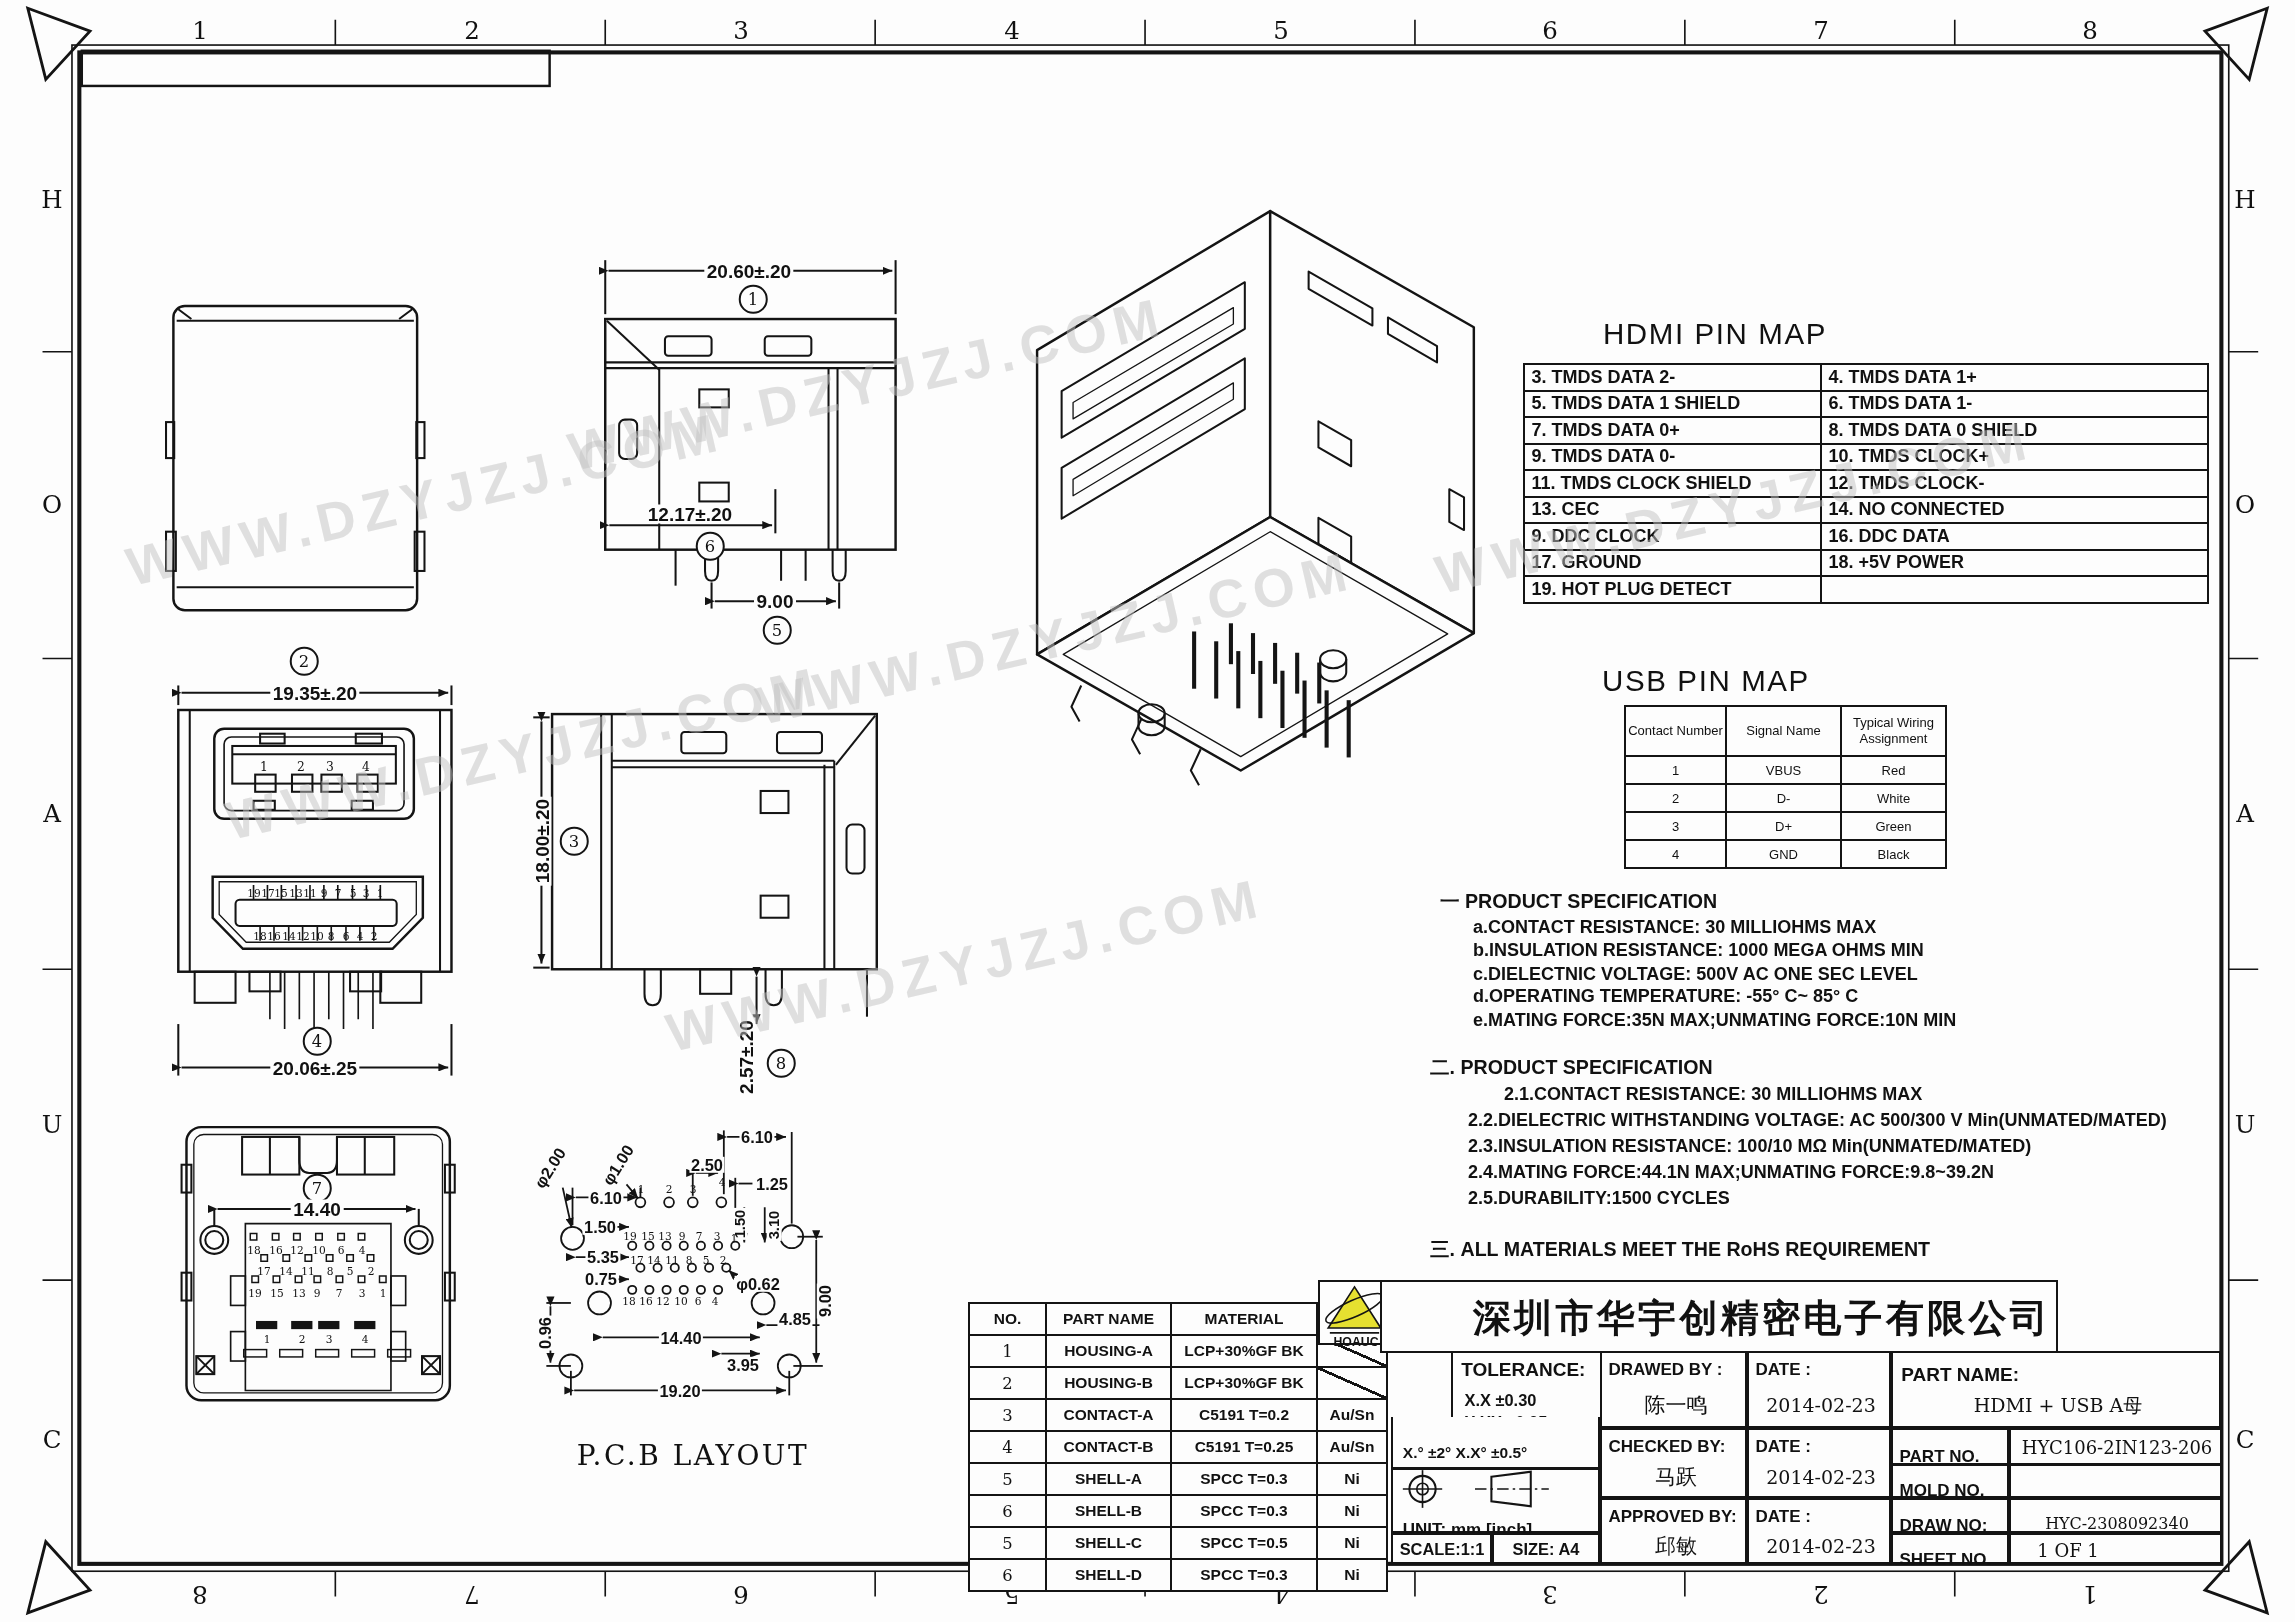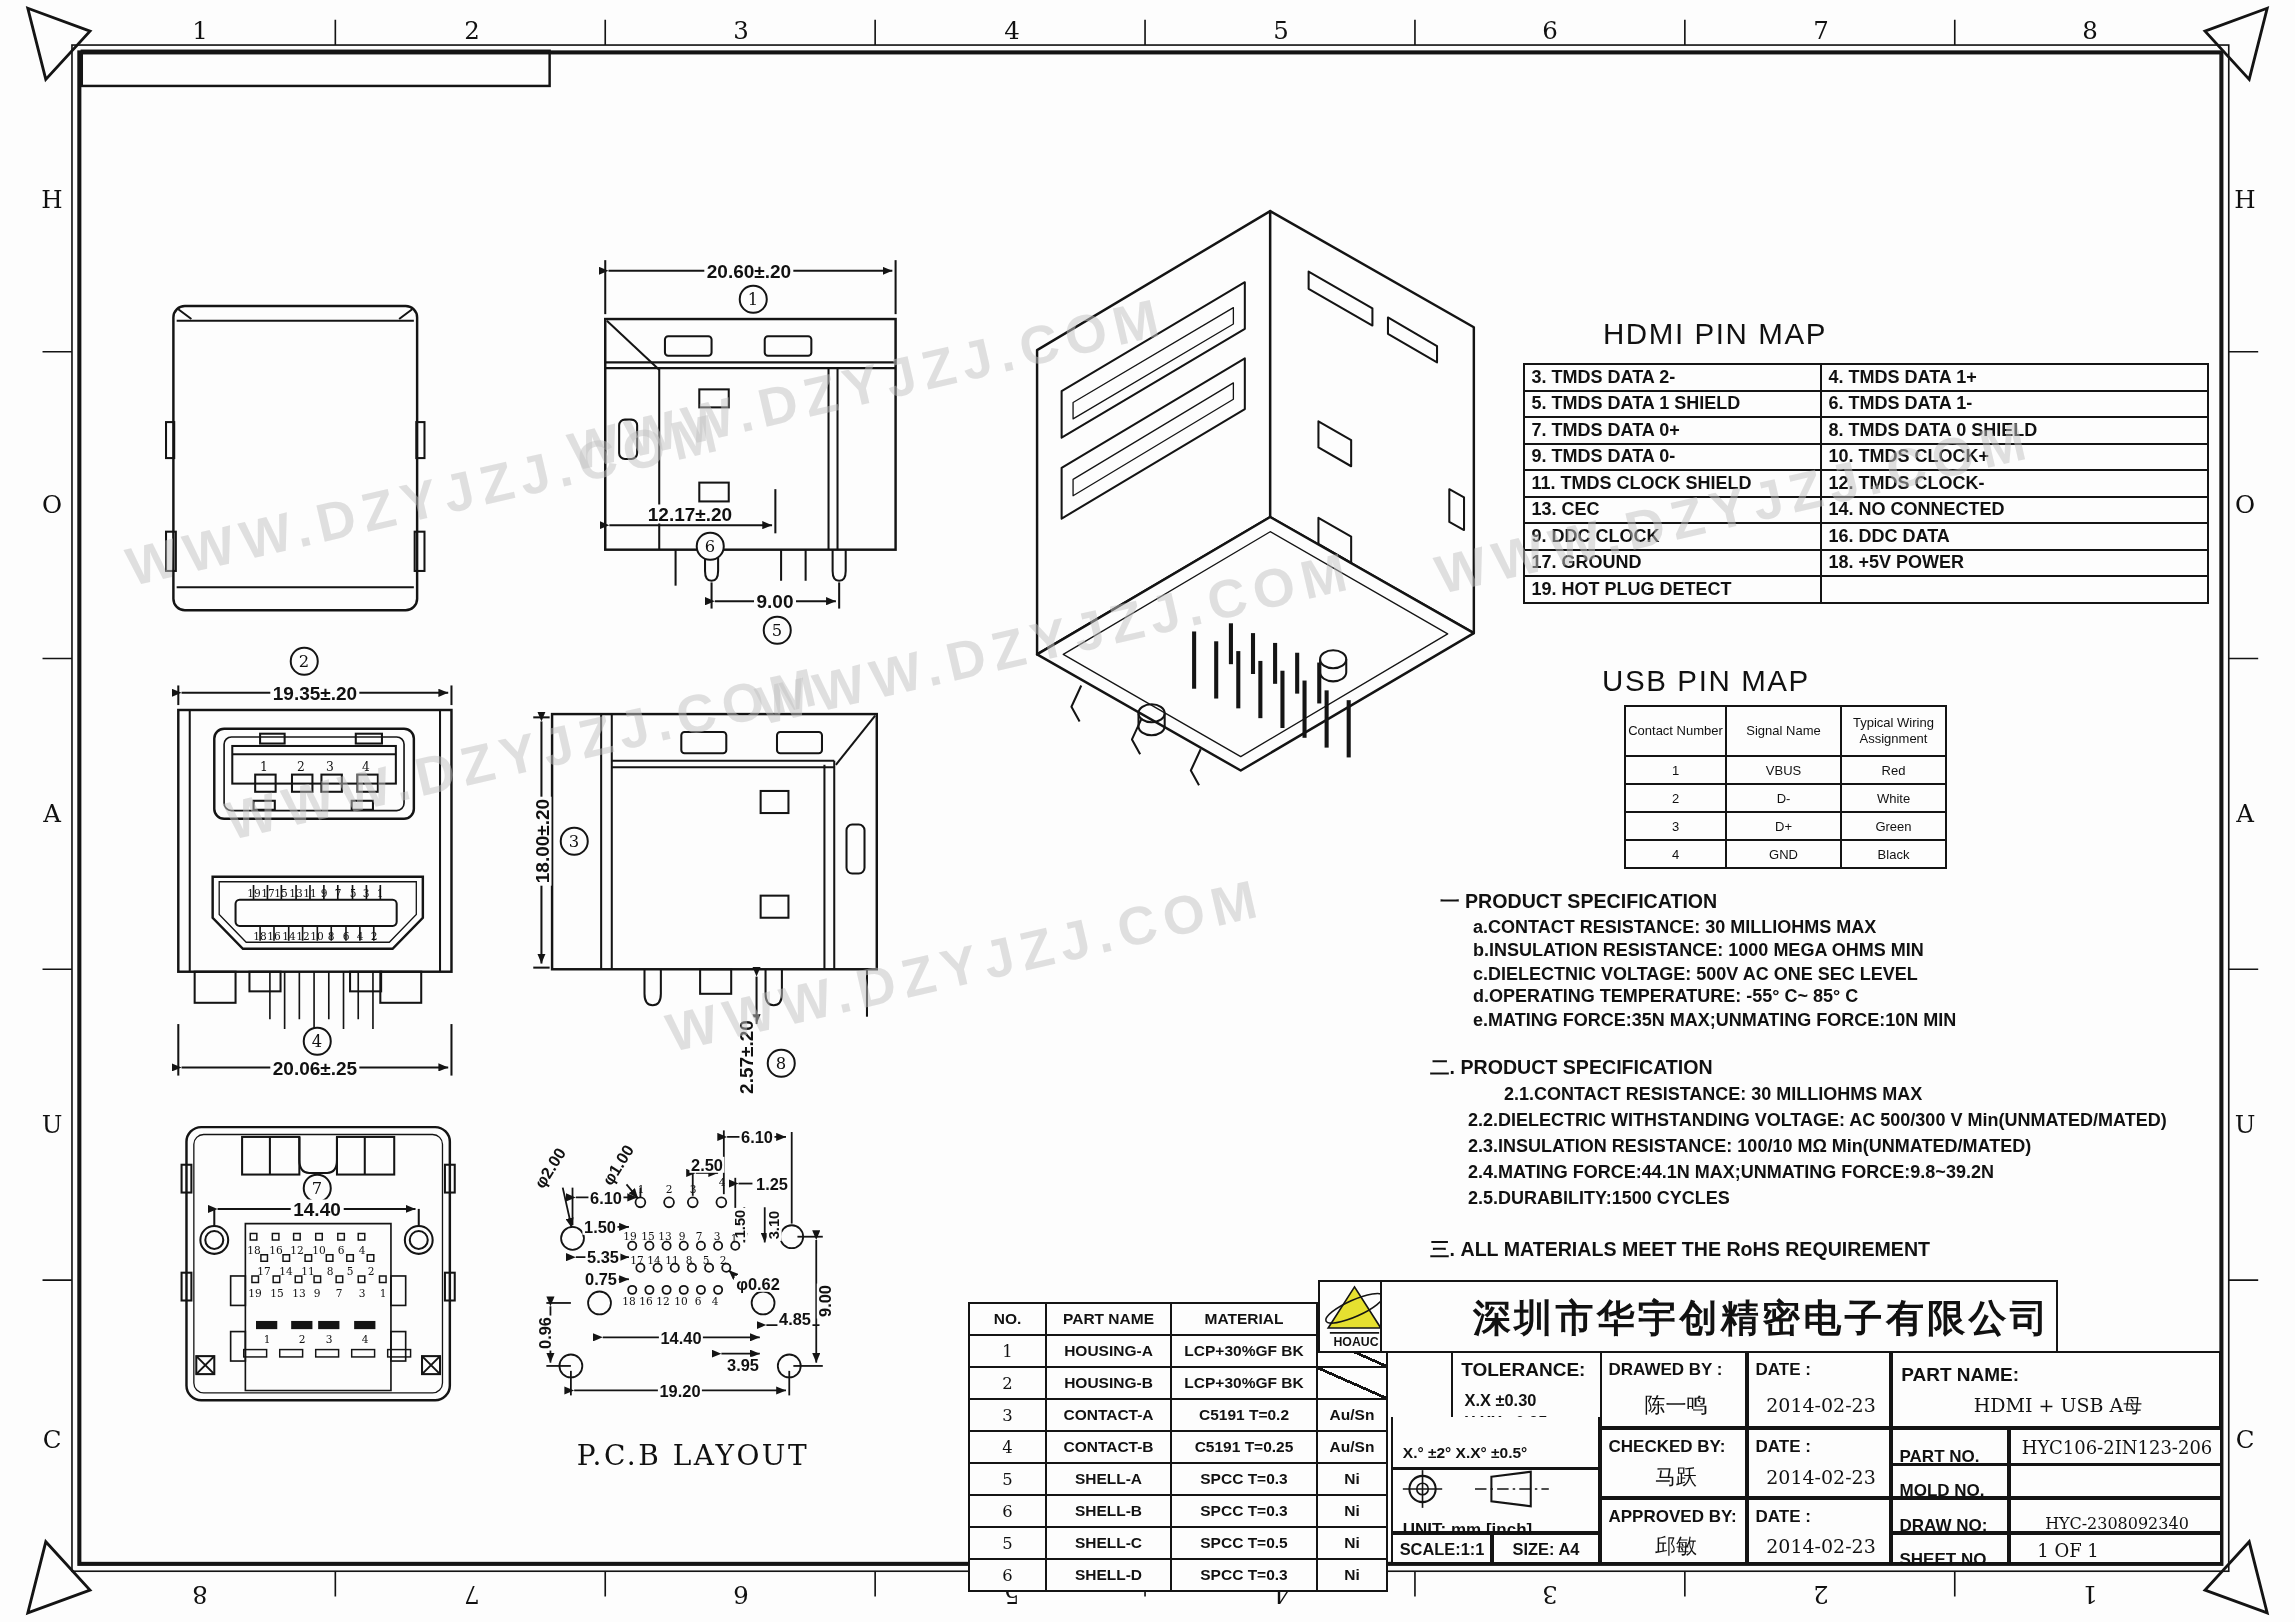--- a/index.html
+++ b/index.html
@@ -604,21 +604,21 @@
         </tr>
   <tr>
           <td class="no">6</td>
           <td>SHELL-D</td>
           <td>SPCC  T=0.3</td>
           <td>Ni</td>
         </tr>
 </tbody>
     </table>
 
-<div class="cell" style="left:1318px;top:1280px;width:72px;height:73px">
+<div class="cell" style="left:1318px;top:1280px;width:72px;height:65px">
   <svg width="69" height="69" viewBox="0 0 84 84">
     <polygon points="42,6 74,56 10,56" fill="#e6e030" stroke="#141414" stroke-width="2"></polygon>
     <ellipse cx="42" cy="32" rx="38" ry="10" fill="none" stroke="#141414" stroke-width="2" transform="rotate(-24 42 32)"></ellipse>
     <line x1="12" y1="62" x2="72" y2="62" stroke="#141414" stroke-width="2"></line>
   </svg>
   <div class="t" style="left:36px;top:60px;font:700 12.3px 'Liberation Sans',sans-serif">HOAUC</div>
   <div class="t" style="left:36px;top:33px;font:700 9px 'DejaVu Sans',sans-serif"></div>
 </div>
 <div class="cell" style="left:1380px;top:1280px;width:678px;height:73px">
   <div class="t" style="left:380px;top:36px;font:700 38px 'DejaVu Sans',sans-serif;letter-spacing:3.3px">深圳市华宇创精密电子有限公司</div>

